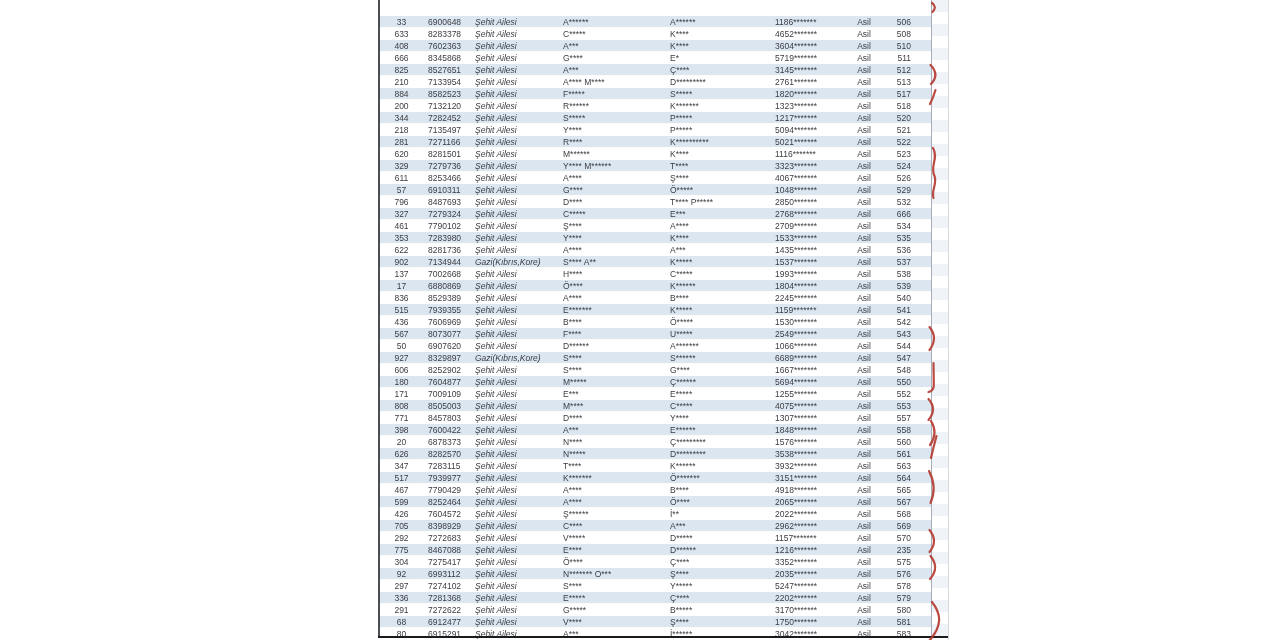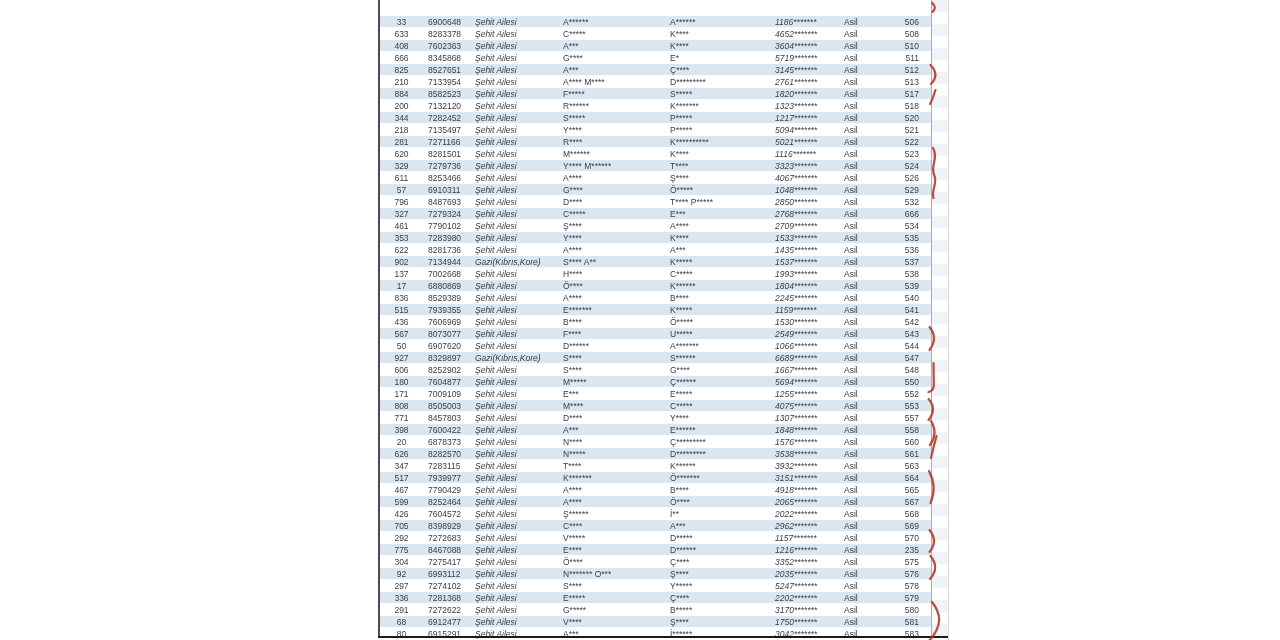--- a/index.html
+++ b/index.html
@@ -32,23 +32,23 @@
   .cell {
     box-sizing: border-box;
     white-space: nowrap;
     overflow: hidden;
   }
   .c0 { width: 45px; text-align: center; }
   .c1 { width: 47px; padding-left: 4px; }
   .c2 { width: 88px; padding-left: 4px; font-style: italic; }
   .c3 { width: 107px; padding-left: 4px; }
   .c4 { width: 105px; padding-left: 4px; }
-  .c5 { width: 73px; padding-left: 4px; font-style: italic; }
-  .c6 { width: 40px; }
-  .c7 { width: 47px; text-align: right; padding-right: 12px; }
+  .c5 { width: 73px; padding-left: 4px; }
+  .c6 { width: 40px; text-align: center; }
+  .c7 { width: 47px; text-align: right; padding-right: 20px; }
 
   
   #gutter-banding {
     position: absolute;
     left: 931px; top: 0;
     width: 17px; height: 636px;
     background: repeating-linear-gradient(
       to bottom,
       rgba(220,230,241,0.45) 0px, rgba(220,230,241,0.45) 12px,
       rgba(255,255,255,0)   12px, rgba(255,255,255,0)   24px

